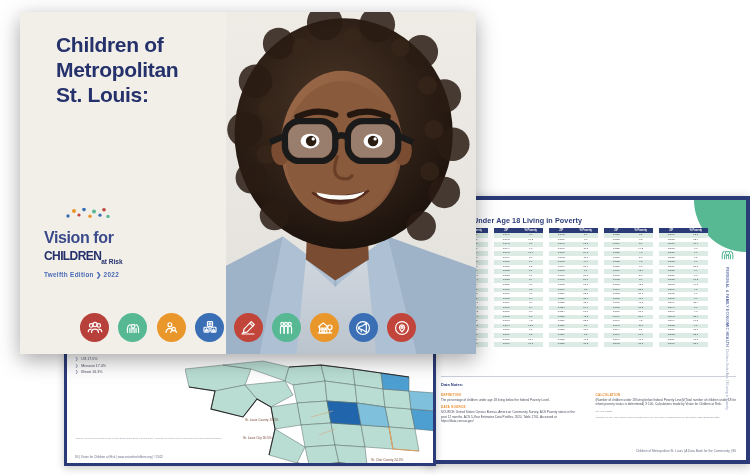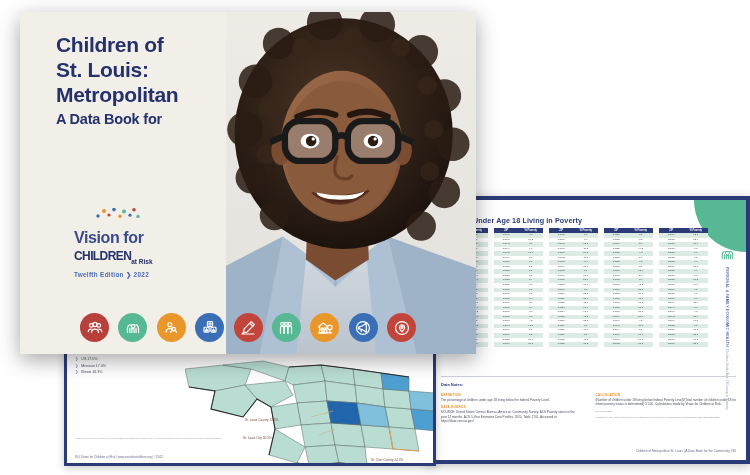--- a/index.html
+++ b/index.html
@@ -68,21 +68,21 @@
   #cover{
     position:absolute;left:20px;top:12px;width:456px;height:342px;
     background:#2b3b78;box-sizing:border-box;
     box-shadow:0 6px 20px rgba(0,0,0,.35);
   }
   #cover-inner{position:relative;width:100%;height:100%;overflow:hidden;background:#f2efe9;}
   #photo{position:absolute;right:0;top:0;width:250px;height:100%;}
   #cover-title{position:absolute;left:36px;top:20px;width:180px;}
   .t-main{font-size:21px;line-height:25px;font-weight:bold;color:#25316b;letter-spacing:-.3px;}
   .t-sub{font-size:14.5px;line-height:17px;font-weight:bold;color:#25316b;margin-top:4px;letter-spacing:-.2px;}
-  #logo{position:absolute;left:54px;top:196px;width:130px;}
+  #logo{position:absolute;left:24px;top:196px;width:130px;}
   #logo-vision{font-size:16px;font-weight:bold;color:#3a4a8a;line-height:16px;letter-spacing:-.4px;}
   #logo-children{font-size:12px;font-weight:bold;color:#25316b;line-height:17px;letter-spacing:-.6px;}
   #logo-atrisk{font-size:6.5px;font-weight:bold;color:#25316b;line-height:6px;display:inline-block;vertical-align:bottom;}
   #logo-ed{font-size:6.4px;font-weight:bold;color:#4a6bb5;margin-top:6px;letter-spacing:.3px;}
   #icon-row{position:absolute;left:8px;bottom:12px;right:8px;display:flex;
      justify-content:space-between;align-items:center;padding:0 52px 0 52px;}
   .ic{width:29px;height:29px;border-radius:50%;display:flex;align-items:center;
      justify-content:center;}
   .ic svg{width:18px;height:18px;}
 </style>
@@ -828,23 +828,22 @@
 
         <path d="M112 138 q-6 16 2 20 q8 3 12 -2" stroke="#6a3f28" stroke-width="3" fill="none" stroke-linecap="round"></path>
 
         <path d="M88 172 q28 22 54 -2 q-26 8 -54 2 z" fill="#4a2418"></path>
         <path d="M92 172 q26 6 46 -1 l-2 5 q-21 6 -42 0 z" fill="#fbfbf8"></path>
         <path d="M88 172 q28 22 54 -2" stroke="#5a2e1e" stroke-width="2.4" fill="none"></path>
       </svg>
 
       <div id="cover-title">
         <div class="t-main">Children of</div>
+        <div class="t-main">Metropolitan</div>
         <div class="t-main">St. Louis:</div>
-        <div class="t-main">Metropolitan</div>
-        <div class="t-sub">A Data Book for</div>
       </div>
 
       <div id="logo">
         <svg width="132" height="18" viewBox="0 0 132 18">
           <g>
             <circle cx="30" cy="3" r="2" fill="#e9972b"></circle>
             <circle cx="40" cy="1.6" r="1.8" fill="#3a6fb5"></circle>
             <circle cx="50" cy="3.4" r="2" fill="#57b894"></circle>
             <circle cx="60" cy="1.8" r="1.8" fill="#c2453b"></circle>
             <circle cx="24" cy="8" r="1.7" fill="#3a6fb5"></circle>

